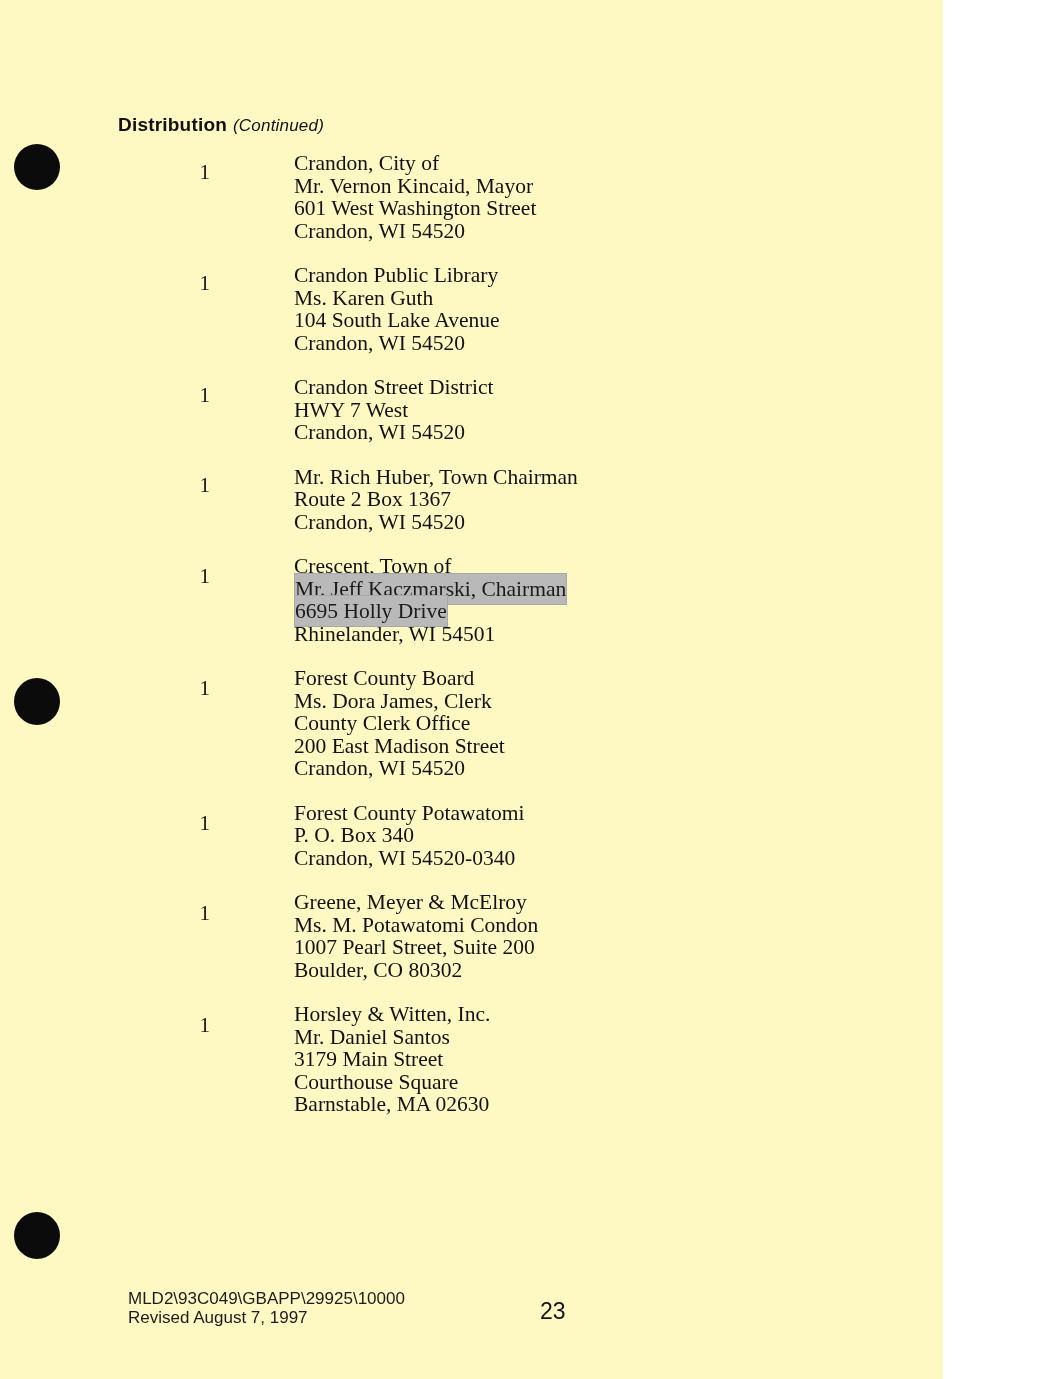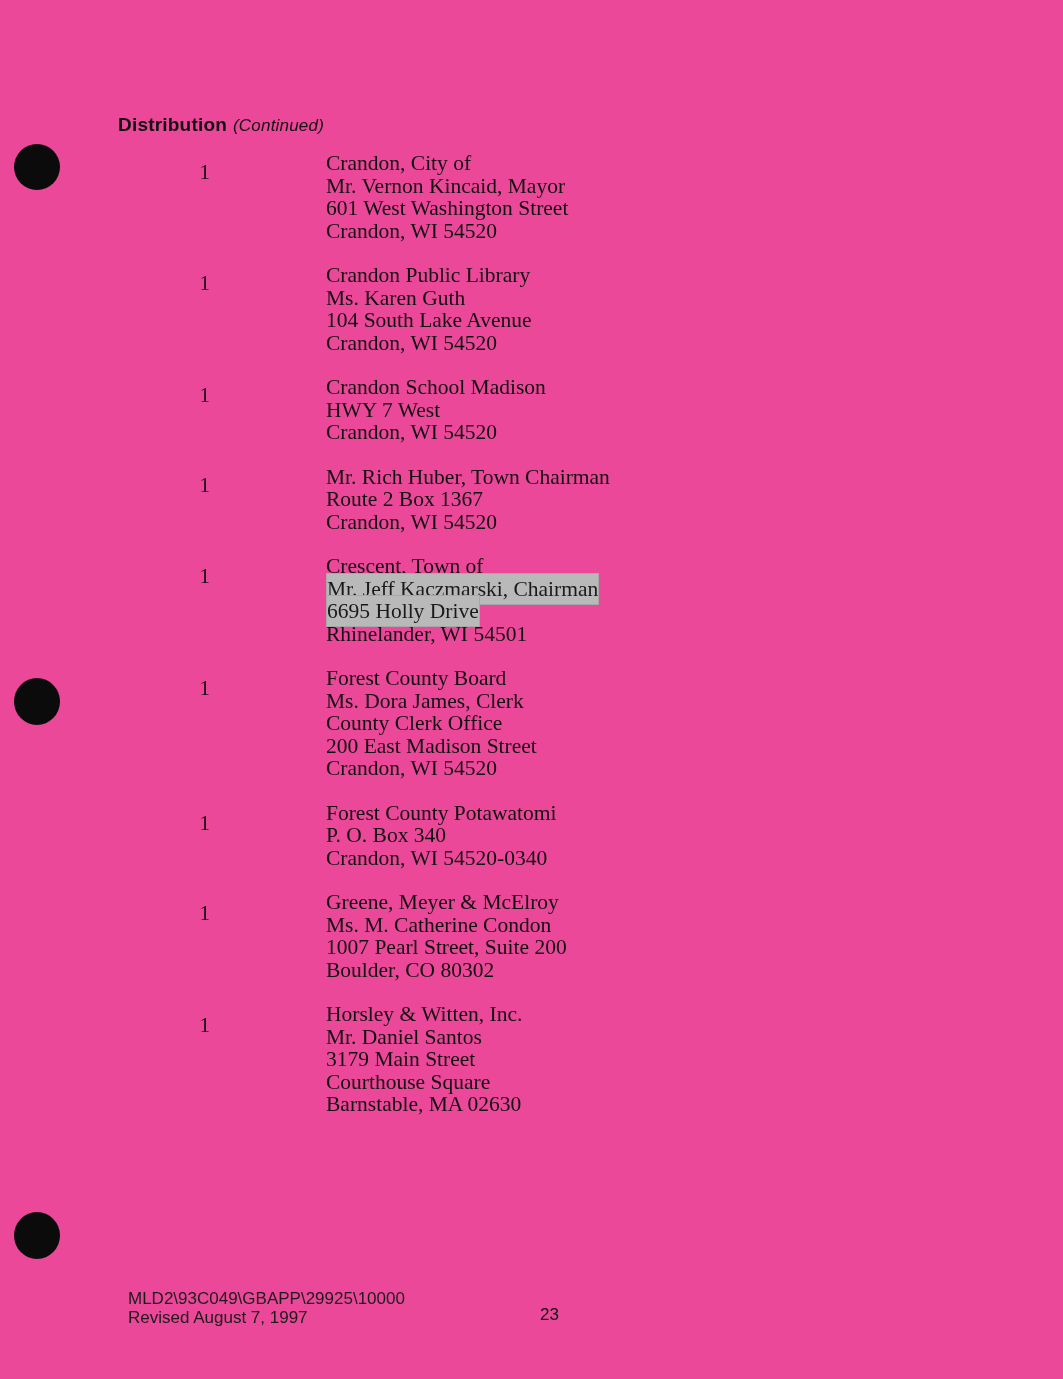--- a/index.html
+++ b/index.html
@@ -2,23 +2,23 @@
 <html><head>
 <meta charset="utf-8">
 <style>
   html, body {
     margin: 0;
     padding: 0;
     background: #ffffff;
   }
   .page {
     position: relative;
-    width: 1063px;
+    width: 943px;
     height: 1379px;
-    background: #ec4899;
+    background: #fef9c3;
     overflow: hidden;
     font-family: "Liberation Serif", serif;
     color: #111111;
   }
 
   
   .hole {
     position: absolute;
     left: 14px;
     width: 46px;
@@ -64,21 +64,21 @@
   }
   .dist-qty {
     width: 210px;
     text-align: right;
     padding-right: 0;
     font-size: 21px;
     line-height: 22.5px;
     padding-top: 8px;
   }
   .dist-addr {
-    margin-left: 116px;
+    margin-left: 84px;
     font-size: 21.5px;
     line-height: 22.5px;
     white-space: pre-line;
   }
   .dist-addr .line {
     display: block;
     height: 22.5px;
   }
   .redacted {
     background: #b9b9b9;
@@ -102,21 +102,21 @@
     bottom: 52px;
     font-family: "Liberation Sans", sans-serif;
     font-size: 17px;
     line-height: 19px;
     color: #1b1b1b;
   }
   .page-number {
     position: absolute;
     left: 540px;
     bottom: 54px;
-    font-size: 17px;
+    font-size: 23px;
     font-family: "Liberation Sans", sans-serif;
   }
 </style>
 </head>
 <body>
 
 <div class="page">
 
   <div class="hole hole-1"></div>
   <div class="hole hole-2"></div>
@@ -130,41 +130,41 @@
       <div class="dist-row r0">
         <div class="dist-qty">1</div>
         <div class="dist-addr"><span class="line">Crandon, City of</span><span class="line">Mr. Vernon Kincaid, Mayor</span><span class="line">601 West Washington Street</span><span class="line">Crandon, WI  54520</span></div>
       </div>
       <div class="dist-row r1">
         <div class="dist-qty">1</div>
         <div class="dist-addr"><span class="line">Crandon Public Library</span><span class="line">Ms. Karen Guth</span><span class="line">104 South Lake Avenue</span><span class="line">Crandon, WI  54520</span></div>
       </div>
       <div class="dist-row r2">
         <div class="dist-qty">1</div>
-        <div class="dist-addr"><span class="line">Crandon School Madison</span><span class="line">HWY 7 West</span><span class="line">Crandon, WI  54520</span></div>
+        <div class="dist-addr"><span class="line">Crandon Street District</span><span class="line">HWY 7 West</span><span class="line">Crandon, WI  54520</span></div>
       </div>
       <div class="dist-row r3">
         <div class="dist-qty">1</div>
         <div class="dist-addr"><span class="line">Mr. Rich Huber, Town Chairman</span><span class="line">Route 2 Box 1367</span><span class="line">Crandon, WI  54520</span></div>
       </div>
       <div class="dist-row r4">
         <div class="dist-qty">1</div>
         <div class="dist-addr"><span class="line">Crescent, Town of</span><span class="line"><span class="redacted">Mr. Jeff Kaczmarski, Chairman</span></span><span class="line"><span class="redacted">6695 Holly Drive</span></span><span class="line">Rhinelander, WI 54501</span></div>
       </div>
       <div class="dist-row r5">
         <div class="dist-qty">1</div>
         <div class="dist-addr"><span class="line">Forest County Board</span><span class="line">Ms. Dora James, Clerk</span><span class="line">County Clerk Office</span><span class="line">200 East Madison Street</span><span class="line">Crandon, WI  54520</span></div>
       </div>
       <div class="dist-row r6">
         <div class="dist-qty">1</div>
         <div class="dist-addr"><span class="line">Forest County Potawatomi</span><span class="line">P. O. Box 340</span><span class="line">Crandon, WI  54520-0340</span></div>
       </div>
       <div class="dist-row r7">
         <div class="dist-qty">1</div>
-        <div class="dist-addr"><span class="line">Greene, Meyer &amp; McElroy</span><span class="line">Ms. M. Catherine Condon</span><span class="line">1007 Pearl Street, Suite 200</span><span class="line">Boulder, CO  80302</span></div>
+        <div class="dist-addr"><span class="line">Greene, Meyer &amp; McElroy</span><span class="line">Ms. M. Potawatomi Condon</span><span class="line">1007 Pearl Street, Suite 200</span><span class="line">Boulder, CO  80302</span></div>
       </div>
       <div class="dist-row r8">
         <div class="dist-qty">1</div>
         <div class="dist-addr"><span class="line">Horsley &amp; Witten, Inc.</span><span class="line">Mr. Daniel Santos</span><span class="line">3179 Main Street</span><span class="line">Courthouse Square</span><span class="line">Barnstable, MA  02630</span></div>
       </div>
     </div>
 
   <div class="footer">
     <div>MLD2\93C049\GBAPP\29925\10000</div>
     <div>Revised August 7, 1997</div>

